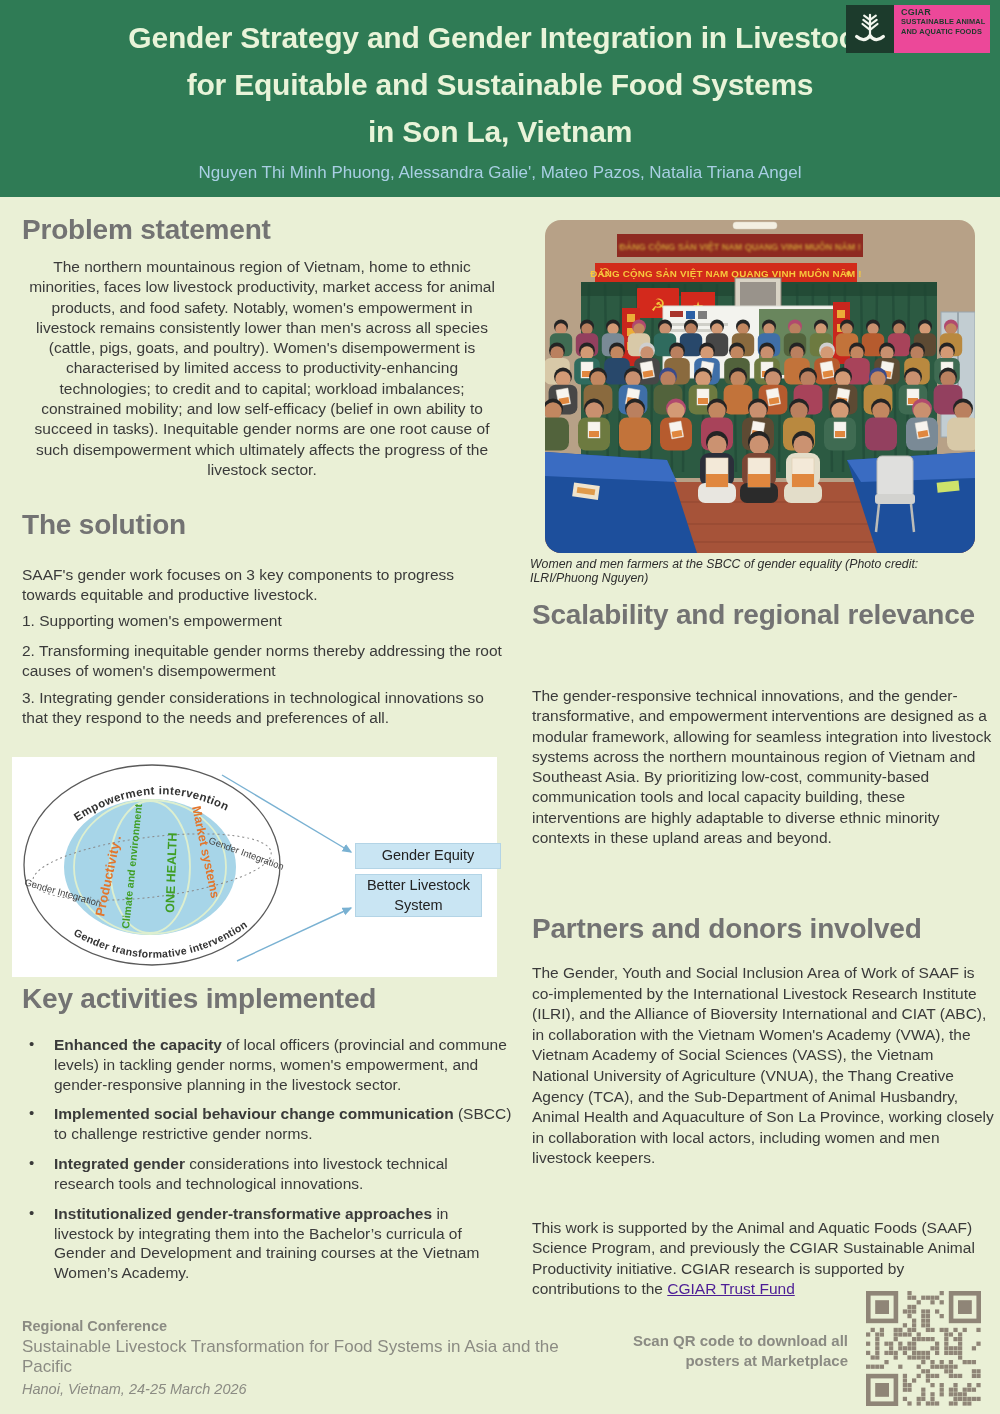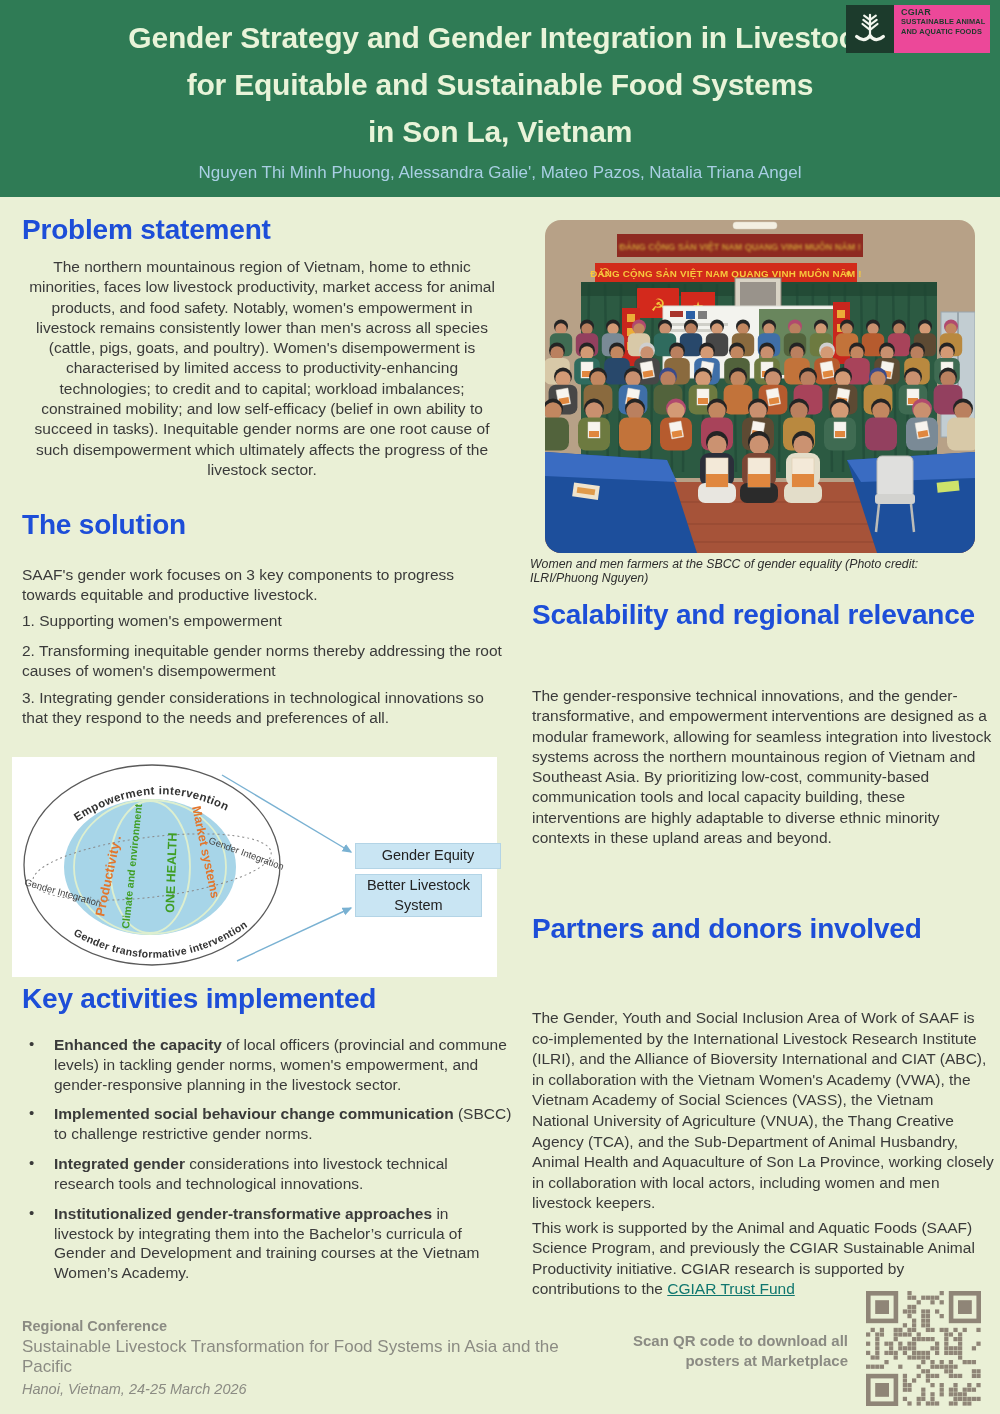--- a/index.html
+++ b/index.html
@@ -10,21 +10,21 @@
   .title{padding-top:14px;}
   .t-line{font-size:30px;font-weight:700;line-height:47px;color:#e9f4d9;letter-spacing:-0.2px;}
   .authors{margin-top:8px;color:#a9cfe4;font-size:17px;}
   .logo{position:absolute;top:5px;right:10px;display:flex;}
   .logo-mark{width:48px;height:48px;background:#1c3b2c;display:flex;align-items:center;justify-content:center;}
   .logo-text{width:96px;height:48px;background:#ec4899;color:#1d3a2b;text-align:left;
              padding:2px 0 0 7px;box-sizing:border-box;}
   .logo-org{font-size:9px;font-weight:700;letter-spacing:.2px;}
   .logo-sub{font-size:7.4px;font-weight:700;line-height:1.35;letter-spacing:.1px;}
   
-  h2.sec{position:absolute;margin:0;color:#1d4ed8;font-size:28px;font-weight:700;letter-spacing:-0.2px;}
+  h2.sec{position:absolute;margin:0;color:#737373;font-size:28px;font-weight:700;letter-spacing:-0.2px;}
   p.body{position:absolute;margin:0;font-size:15.5px;line-height:1.31;color:#3a3a3a;}
   
   #problem-h{left:22px;top:214px;}
   #problem-b{left:22px;top:257px;width:480px;text-align:center;}
   #solution-h{left:22px;top:509px;}
   #solution-i{left:22px;top:565px;width:486px;}
   #sol-1{left:22px;top:611px;width:486px;}
   #sol-2{left:22px;top:641px;width:486px;}
   #sol-3{left:22px;top:688px;width:486px;}
   #activities-h{left:22px;top:983px;}
@@ -38,23 +38,23 @@
            justify-content:center;text-align:center;font-size:14.5px;color:#222;line-height:1.35;box-sizing:border-box;}
   #out1{left:343px;top:86px;width:146px;height:26px;}
   #out2{left:343px;top:117px;width:127px;height:43px;}
   
   .photo{position:absolute;left:545px;top:220px;width:430px;height:333px;border-radius:16px;overflow:hidden;}
   #caption{position:absolute;left:530px;top:557px;width:455px;text-align:left;font-size:12.3px;
            font-style:italic;color:#2e2e2e;}
   #scal-h{left:532px;top:597px;width:460px;line-height:1.25;}
   #scal-b{left:532px;top:686px;width:460px;}
   #partners-h{left:532px;top:913px;}
-  #partners-b{left:532px;top:1008px;width:462px;line-height:1.33;}
+  #partners-b{left:532px;top:963px;width:462px;line-height:1.33;}
   #support-b{left:532px;top:1218px;width:462px;}
-  a.link{color:#0f766e;text-decoration:underline;cursor:pointer;}
+  a.link{color:#4c1d95;text-decoration:underline;cursor:pointer;}
   
   .f-left{position:absolute;left:22px;top:1318px;width:580px;color:#8b8b83;}
   .f1{font-size:14.5px;font-weight:700;}
   .f2{font-size:17px;font-weight:400;margin-top:3px;}
   .f3{font-size:14.5px;font-style:italic;margin-top:4px;}
   .qr-note{position:absolute;left:596px;top:1331px;width:252px;text-align:right;font-size:15px;
            font-weight:700;color:#8b8b83;line-height:1.35;}
   .qr{position:absolute;left:866px;top:1291px;width:116px;height:116px;}
 </style>
 </head>

